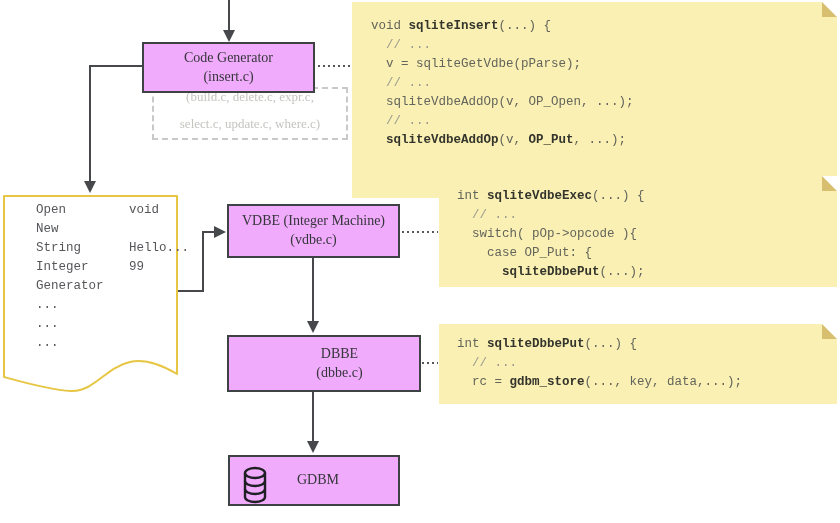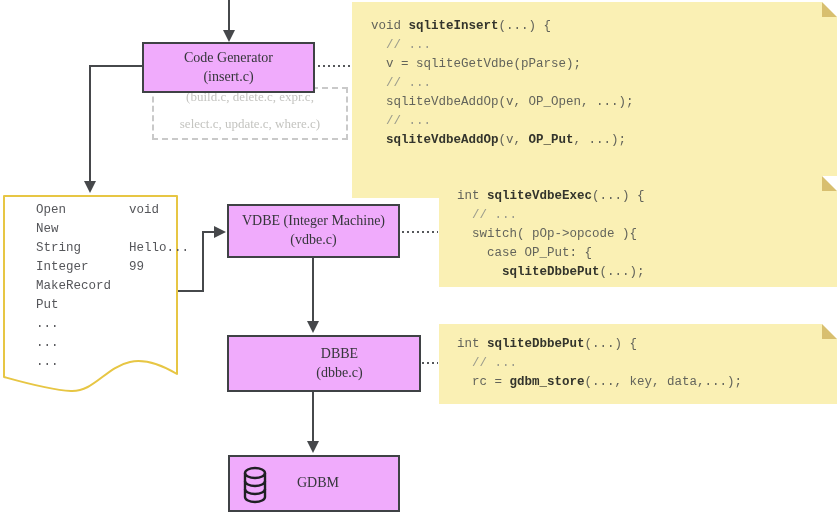--- a/index.html
+++ b/index.html
@@ -14,21 +14,21 @@
 
   .box{
     position:absolute;background:#f0abfc;border:2px solid #3f4245;
     display:flex;flex-direction:column;align-items:center;justify-content:center;
     text-align:center;z-index:3;box-sizing:border-box;
     font-family:"Liberation Serif",serif;font-size:14px;color:#35363a;line-height:1.35;
   }
   .box-codegen{left:142px;top:42px;width:173px;height:51px;}
   .box-vdbe{left:227px;top:204px;width:173px;height:54px;}
   .box-dbbe{left:227px;top:335px;width:194px;height:57px;padding-left:31px;}
-  .box-gdbm{left:228px;top:455px;width:172px;height:57px;padding-left:8px;}
+  .box-gdbm{left:228px;top:455px;width:172px;height:51px;padding-left:8px;}
 
   .dashed-box{
     position:absolute;left:152px;top:87px;width:196px;height:53px;z-index:2;
     border:2px dashed #c9c9c9;box-sizing:border-box;
     display:flex;flex-direction:column;align-items:center;justify-content:space-between;
     text-align:center;font-family:"Liberation Serif",serif;font-size:13px;
     color:#c4c4c0;line-height:1.3;padding-bottom:5px;
   }
 
   .note{
@@ -99,22 +99,21 @@
   </div>
 
   <svg class="scroll" width="182" height="210" viewBox="0 0 182 210">
     <path d="M4 3 L177 3 L177 181 C160 171 143 166 130 169 C106 174 94 199 71 198 C50 197 22 189 4 184 Z" fill="#ffffff" stroke="#e7c644" stroke-width="2" stroke-linejoin="round"></path>
   </svg>
   <div class="listing">
       <div class="listing-row"><span>Open</span><span class="arg">void</span></div>
       <div class="listing-row"><span>New</span><span class="arg"></span></div>
       <div class="listing-row"><span>String</span><span class="arg">Hello...</span></div>
       <div class="listing-row"><span>Integer</span><span class="arg">99</span></div>
-      <div class="listing-row"><span>MakeRecord</span><span class="arg"></span></div>
-      <div class="listing-row"><span>Put</span><span class="arg"></span></div>
+      <div class="listing-row"><span>Generator</span><span class="arg"></span></div>
       <div class="listing-row"><span>...</span><span class="arg"></span></div>
       <div class="listing-row"><span>...</span><span class="arg"></span></div>
       <div class="listing-row"><span>...</span><span class="arg"></span></div>
     </div>
 
   <div class="box box-vdbe">
     <div>VDBE (Integer Machine)</div>
     <div>(vdbe.c)</div>
   </div>
 

